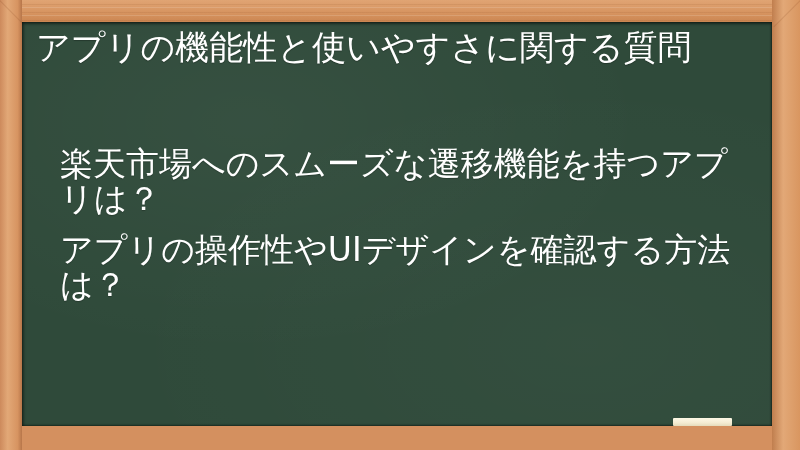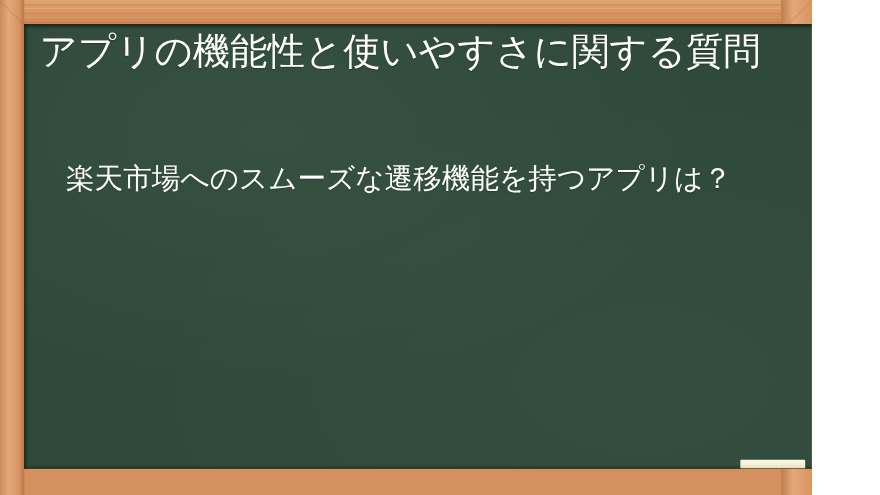--- a/index.html
+++ b/index.html
@@ -11,21 +11,21 @@
   body {
     width: 800px;
     height: 450px;
     overflow: hidden;
     font-family: "DejaVu Sans", "Liberation Sans", sans-serif;
   }
 
   
   .board-frame {
     position: relative;
-    width: 738px;
+    width: 800px;
     height: 450px;
     box-sizing: border-box;
     background: #84cc16;
     overflow: hidden;
     padding-left: 48px;
   }
 
   
   .frame-grain {
     position: absolute;
@@ -132,21 +132,21 @@
     position: absolute;
     left: 38px;
     top: 124px;
     width: 686px;
     margin: 0;
     padding: 0;
     list-style: none;
   }
   .question-item {
     color: #ffffff;
-    font-size: 26px;
+    font-size: 33px;
     font-weight: 400;
     line-height: 35px;
     margin: 0 0 16px 0;
     text-shadow: 0 1px 1px rgba(0,0,0,0.22);
   }
   .question-item:last-child { margin-bottom: 0; }
 
   
   .chalk-stick {
     position: absolute;
@@ -170,18 +170,19 @@
   <div class="frame-right-shade"></div>
   <div class="mitre tl"></div>
   <div class="mitre tr"></div>
 
   <div class="chalkboard">
 
     <h1 class="board-title">アプリの機能性と使いやすさに関する質問</h1>
 
     <ul class="question-list">
       <li class="question-item">楽天市場へのスムーズな遷移機能を持つアプリは？</li>
+      <li class="question-item">アプリの操作性やUIデザインを確認する方法は？</li>
     </ul>
 
     <div class="chalk-stick"></div>
 
   </div>
 </div>
 
 </body></html>

